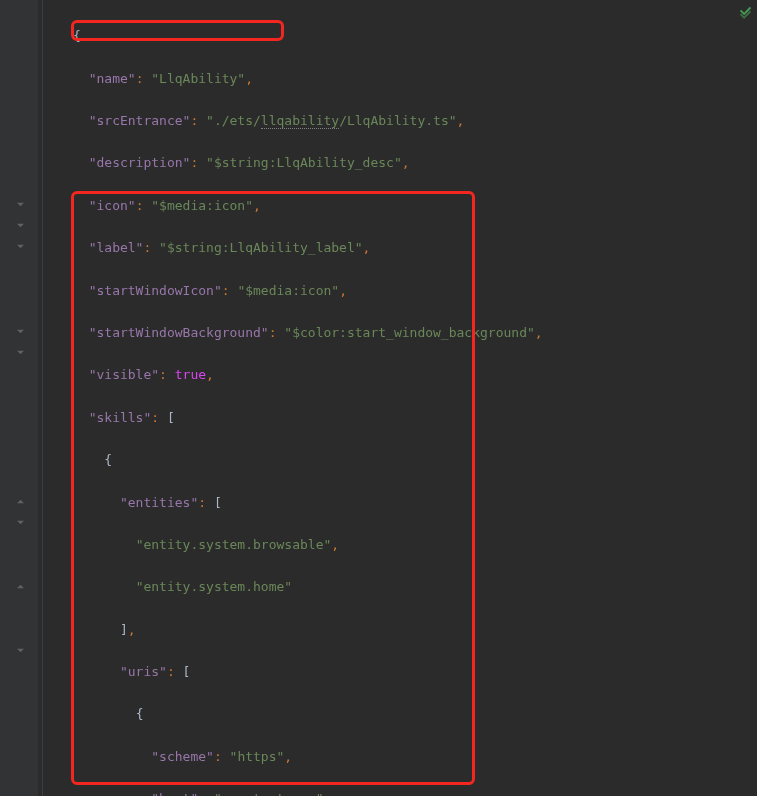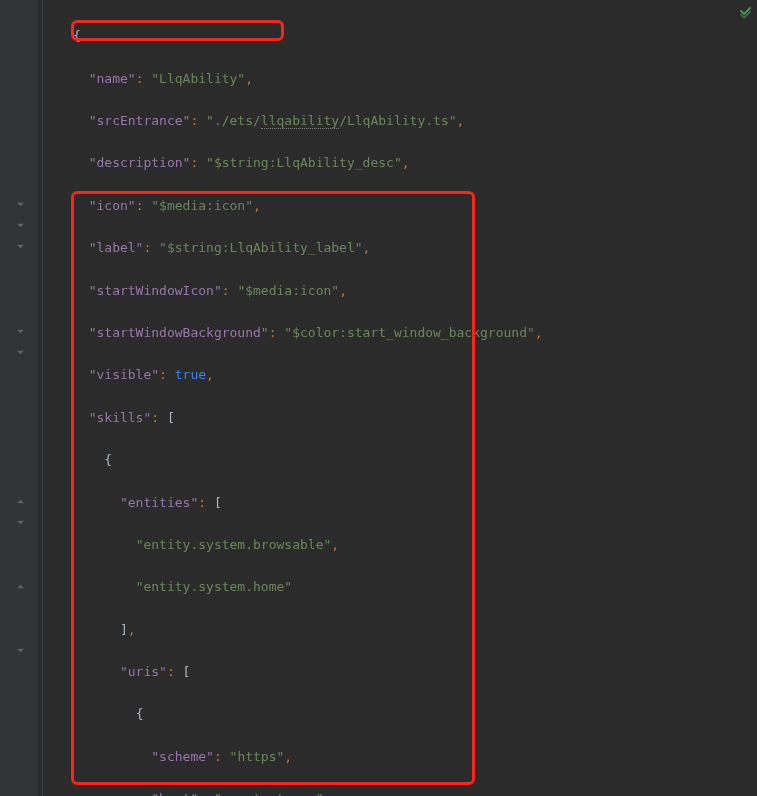--- a/index.html
+++ b/index.html
@@ -43,21 +43,21 @@
   .code-area {
     position: absolute;
     left: 43px;
     top: 4px;
     right: 0;
     white-space: pre;
   }
   .line { height: 21.2px; padding-left: 30px; position: relative; }
   .k { color: #9876aa; }    
   .s { color: #6a8759; }    
-  .b { color: #3b82f6; }    
+  .b { color: #d946ef; }    
   .p { color: #cc7832; }    
   .br { color: #a9b7c6; }    
   .underline { border-bottom: 1px dotted #808080; text-align: right; }
   .hl-red {
     position: absolute;
     border: 3px solid #f4261f;
     border-radius: 6px;
     pointer-events: none;
     z-index: 10;
   }

